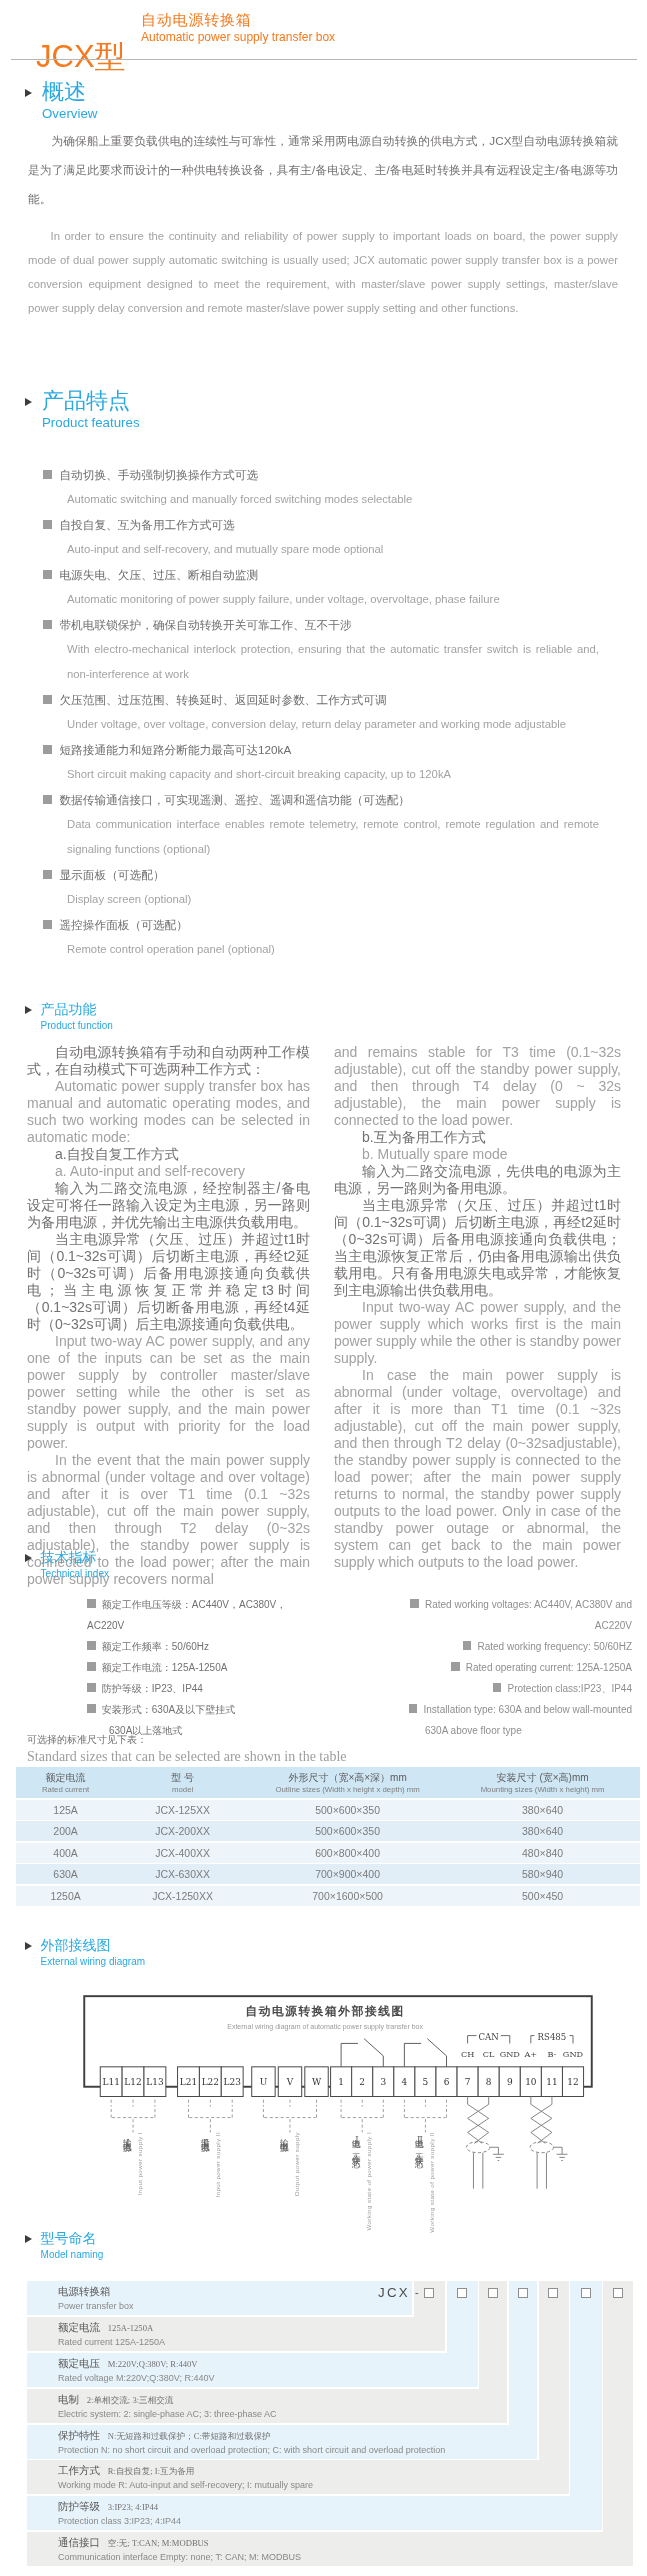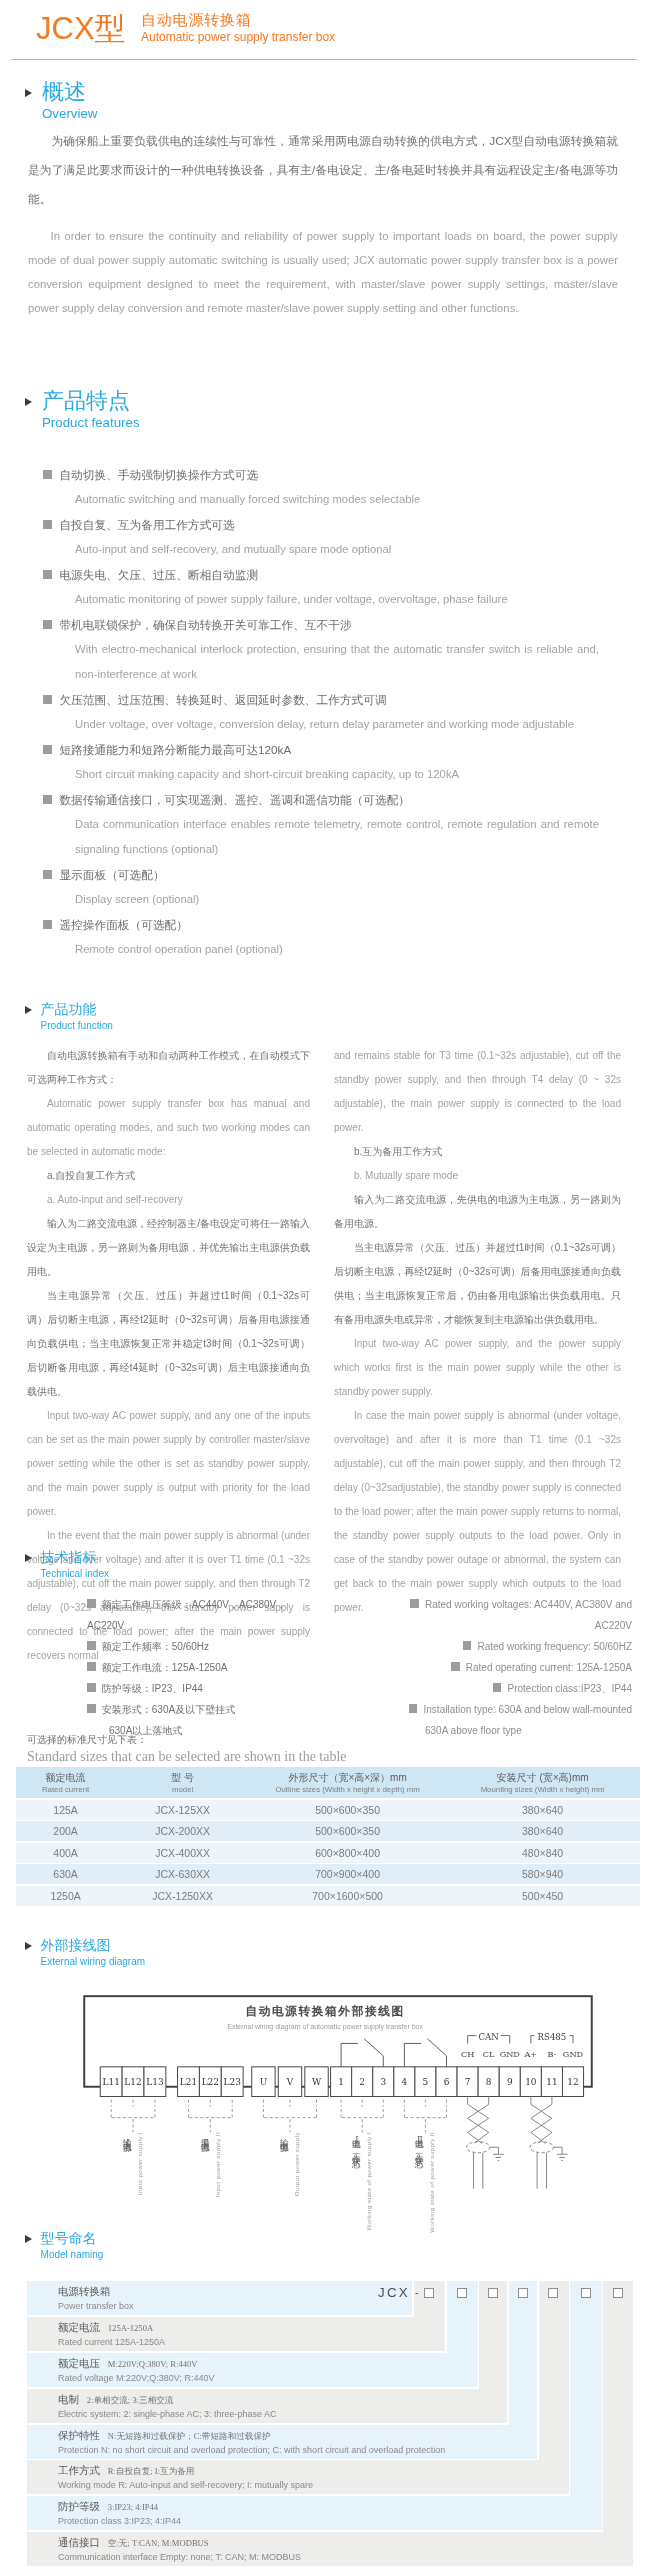--- a/index.html
+++ b/index.html
@@ -1,21 +1,21 @@
 <!DOCTYPE html>
 <html style="font-size:12.5px"><head>
 <meta charset="utf-8">
 <style>
   html,body{margin:0;padding:0;background:#fff;}
   .pg{position:relative;width:648px;height:2576px;background:#fff;overflow:hidden;
       font-family:"Liberation Sans","DejaVu Sans",sans-serif;}
   .abs{position:absolute;}
 
   
-  .model{font-size:31px;color:#f5791d;letter-spacing:0;}
+  .model{font-size:31px;color:#f5791d;letter-spacing:0;margin-top:28px;}
   .subcn{font-size:15px;color:#f5791d;letter-spacing:0.8px;}
   .suben{font-size:12px;color:#f5791d;}
   .divider{height:0.8px;background:#b5b5b5;}
 
   
   .hd-row{display:flex;align-items:flex-start;}
   .tri{width:0;height:0;border-left:7px solid #3f3b3a;border-top:4.7px solid transparent;border-bottom:4.7px solid transparent;}
   .tri-big{margin-top:8.6px;}
   .tri-sm{margin-top:3.9px;}
   .hd-cn-big{font-size:22px;color:#29a9e1;line-height:1.1;margin-left:10px;}
@@ -23,24 +23,24 @@
   .hd-cn-sm{font-size:14px;color:#29a9e1;line-height:1.1;margin-left:8.6px;}
   .hd-en-sm{font-size:10px;color:#29a9e1;margin-left:15.6px;margin-top:2.3px;}
 
   
   .p-cn{font-size:11.7px;color:#737070;line-height:29px;text-indent:2em;text-align:justify;margin:0;}
   .p-en{font-size:11.3px;color:#a3a3a4;line-height:24px;text-indent:2em;text-align:justify;margin:11px 0 0 0;}
 
   
   .fi-cn{font-size:11.7px;color:#6e6d6e;line-height:25px;margin:0;}
   .sq{display:inline-block;width:9.4px;height:9.4px;background:#9c9c9d;margin-right:7px;}
-  .fi-en{font-size:11.3px;color:#a3a3a4;line-height:25px;margin:0 0 0 32px;text-align:justify;}
-
-  
-  .col p{margin:0;line-height:24px;font-size:10px;text-align:justify;}
+  .fi-en{font-size:11.3px;color:#a3a3a4;line-height:25px;margin:0 0 0 24px;text-align:justify;}
+
+  
+  .col p{margin:0;line-height:17px;font-size:14px;text-align:justify;}
   .col .cn{color:#737070;text-indent:2em;}
   .col .en{color:#a2a2a3;text-indent:2em;}
   .col .noind{text-indent:0;}
 
   
   .ti{font-size:10px;line-height:21px;margin:0;padding-left:44px;}
   .ti .sq2{display:inline-block;width:8.6px;height:8.6px;background:#9c9c9d;margin-right:6.2px;}
   .ti-l{color:#737070;}
   .ti-r{color:#8f8f90;text-align:right;}
   .ti-cont-l{margin-left:66px;line-height:21px;font-size:10px;color:#737070;}

